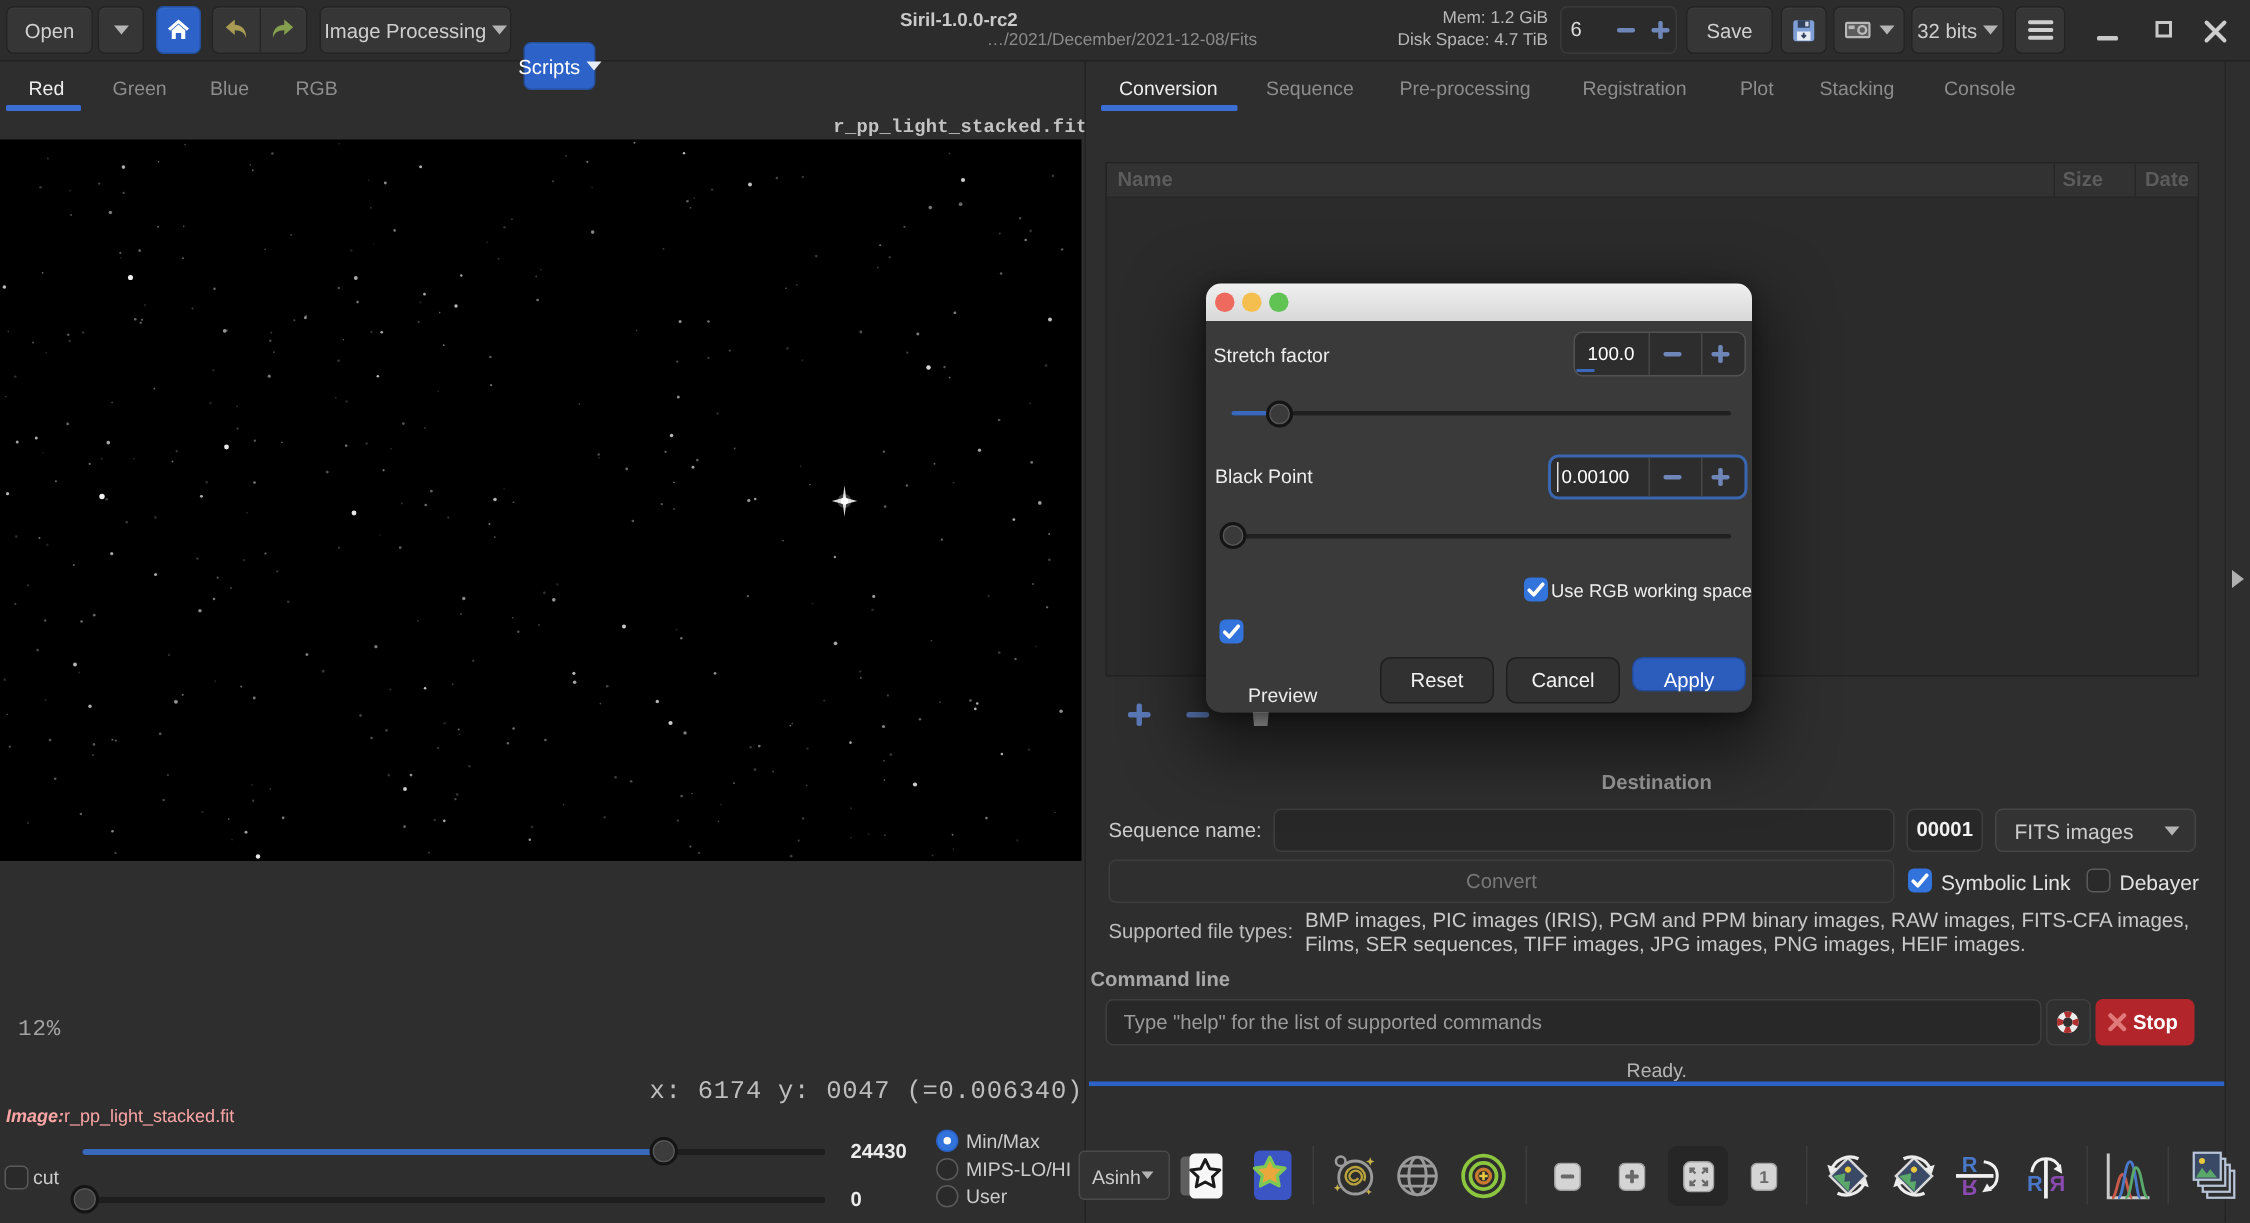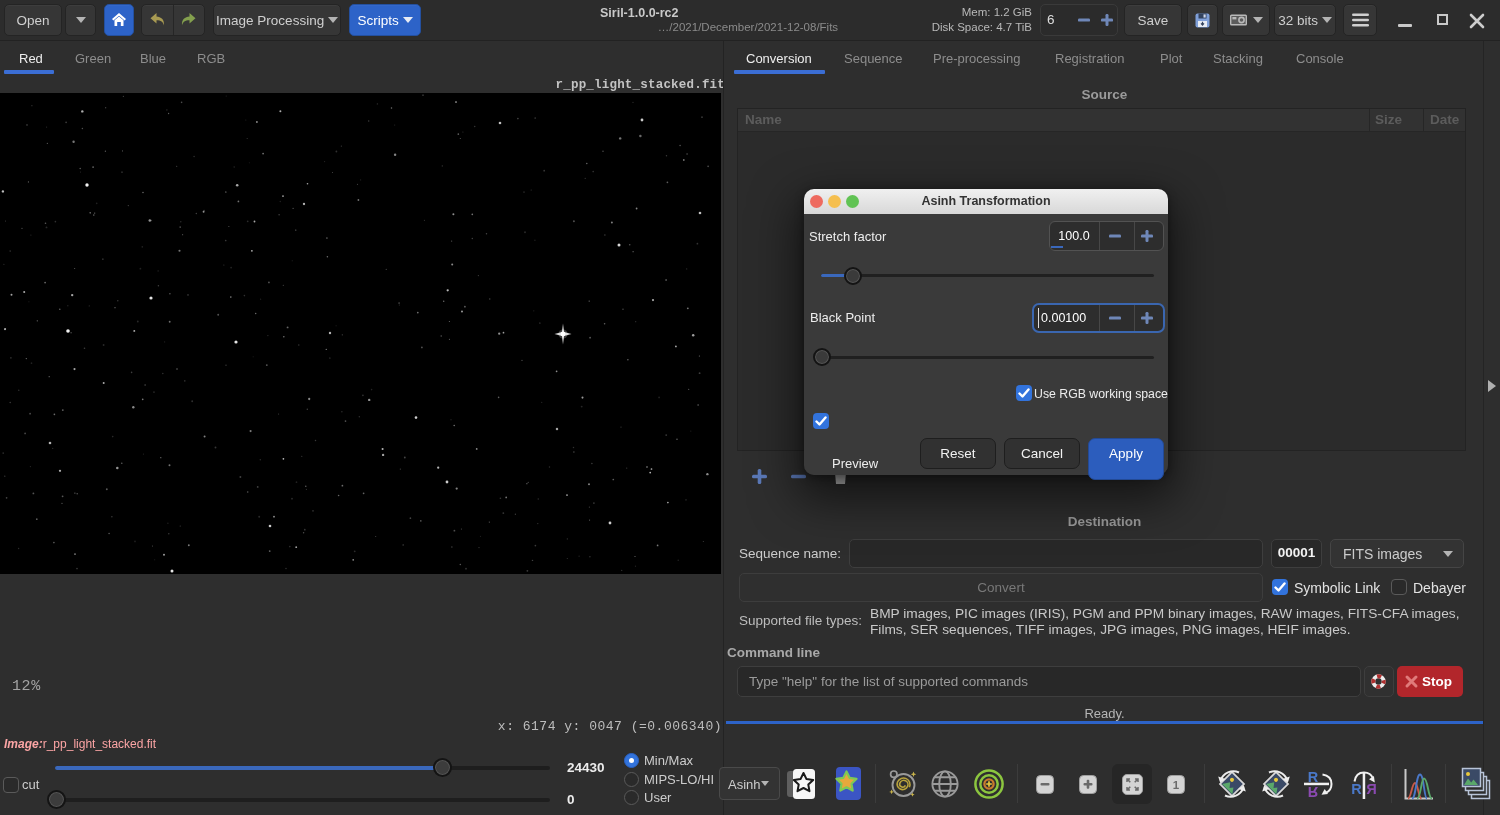--- a/index.html
+++ b/index.html
@@ -48,21 +48,21 @@
 </div>
 <div class="hbtn" style="left:141px;width:64px;"></div>
 <div class="sep" style="left:173px;top:5px;height:30px;background:#262626"></div>
 <svg class="abs" style="left:147px;top:10px" width="21" height="20" viewBox="0 0 21 20">
       <path d="M9.5 3 L3.5 8.2 L9.5 13.4 V10.2 C14 10.2 16.2 12 17 15.5 C17.6 9.5 14 6.8 9.5 6.5 Z" fill="#a89a52"></path>
     </svg>
 <svg class="abs" style="left:178px;top:10px" width="21" height="20" viewBox="0 0 21 20">
       <path d="M11.5 3 L17.5 8.2 L11.5 13.4 V10.2 C7 10.2 4.8 12 4 15.5 C3.4 9.5 7 6.8 11.5 6.5 Z" fill="#84a04e"></path>
     </svg>
 <div class="hbtn" style="left:213px;width:128px;">Image Processing&nbsp;<span class="carr"></span></div>
-<div class="hbtn blue" style="left:349px;width:72px;">Scripts&nbsp;<span class="carr w"></span></div>
+<div class="hbtn blue" style="left:349px;width:48px;margin-top:24px;">Scripts&nbsp;<span class="carr w"></span></div>
 
 <div class="abs" style="left:600px;top:6px;width:296px;color:#c9c9c9;font-size:12.5px;font-weight:bold;">Siril-1.0.0-rc2</div>
 <div class="abs" style="left:600px;top:21px;width:296px;text-align:center;color:#8b8b8b;font-size:11.5px;">…/2021/December/2021-12-08/Fits</div>
 
 <div class="abs" style="right:468px;top:6px;color:#b8b8b8;font-size:11.5px;text-align:right;">Mem: 1.2 GiB</div>
 <div class="abs" style="right:468px;top:21px;color:#b8b8b8;font-size:11.5px;text-align:right;">Disk Space: 4.7 TiB</div>
 
 <div class="abs" style="left:1040px;top:4px;width:78px;height:32px;background:#2b2b2b;border:1px solid #3a3a3a;border-radius:5px;"></div>
 <div class="abs" style="left:1047px;top:12px;color:#dddddd;font-size:13.5px;">6</div>
 <svg class="abs" style="left:1076px;top:12px" width="16" height="16" viewBox="0 0 16 16">
@@ -504,21 +504,21 @@
 <g>
           <circle cx="563" cy="241" r="2.4" fill="#fff"></circle>
           <circle cx="563" cy="241" r="4.6" fill="#fff" opacity="0.22"></circle>
           <path d="M563 230.5 L564.1 239 L571.5 241 L564.1 243 L563 251.5 L561.9 243 L554.5 241 L561.9 239 Z" fill="#fff" opacity="0.85"></path>
         </g>
 </svg>
 </div>
 <div class="sep" style="left:723px;top:41px;height:774px;background:#232323;"></div>
 
 <div class="abs mono" style="left:12px;top:678px;color:#a3a3a3;font-size:15px;letter-spacing:0.6px;">12%</div>
-<div class="abs mono" style="left:0px;top:719px;width:722px;text-align:right;color:#bdbdbd;font-size:13px;letter-spacing:0.5px;">x: 6174 y: 0047 (=0.006340)</div>
+<div class="abs mono" style="left:0px;top:719px;width:722px;text-align:right;color:#bdbdbd;font-size:17px;letter-spacing:0.5px;">x: 6174 y: 0047 (=0.006340)</div>
 <div class="abs" style="left:4px;top:737px;color:#fca5a5;font-size:12px;"><span style="font-weight:bold;font-style:italic;">Image:</span>r_pp_light_stacked.fit</div>
 
 <div class="ckb off" style="left:3px;top:777px;"></div>
 <div class="lbl" style="left:22px;top:777px;font-size:13px;">cut</div>
 
 <div class="strack" style="left:55px;top:766px;width:495px;"></div>
 <div class="sfill" style="left:55px;top:766px;width:388px;"></div>
 <div class="sthumb" style="left:433px;top:758px;"></div>
 <div class="lbl" style="left:567px;top:760px;font-weight:bold;color:#ececec;font-size:13.5px;">24430</div>
 
@@ -535,21 +535,20 @@
 
 <div class="tab on" style="left:746px;">Conversion</div>
 <div class="tab" style="left:844px;">Sequence</div>
 <div class="tab" style="left:933px;">Pre-processing</div>
 <div class="tab" style="left:1055px;">Registration</div>
 <div class="tab" style="left:1160px;">Plot</div>
 <div class="tab" style="left:1213px;">Stacking</div>
 <div class="tab" style="left:1296px;">Console</div>
 <div class="tabline" style="left:734px;width:91px;"></div>
 
-<div class="abs" style="left:726px;top:87px;width:757px;text-align:center;color:#9b9b9b;font-size:13.5px;font-weight:bold;">Source</div>
 
 <div class="abs" style="left:737px;top:108px;width:729px;height:343px;background:#2b2b2b;border:1px solid #232323;"></div>
 <div class="abs" style="left:738px;top:109px;width:727px;height:23px;background:#323232;border-bottom:1px solid #262626;"></div>
 <div class="abs" style="left:745px;top:112px;color:#5c5c5c;font-size:13.5px;font-weight:bold;">Name</div>
 <div class="abs" style="left:1375px;top:112px;color:#5c5c5c;font-size:13.5px;font-weight:bold;">Size</div>
 <div class="abs" style="left:1430px;top:112px;color:#5c5c5c;font-size:13.5px;font-weight:bold;">Date</div>
 <div class="sep" style="left:1369px;top:109px;height:23px;background:#262626"></div>
 <div class="sep" style="left:1423px;top:109px;height:23px;background:#262626"></div>
 
 <svg class="abs" style="left:751px;top:468px" width="17" height="17" viewBox="0 0 17 17">
@@ -732,21 +731,20 @@
 <path d="M6 21 l4-6.5 3.2 4 2.3-3 4.5 5.5 z" fill="#5aa86a"></path>
 </svg>
 </div>
 
 <div class="abs" style="left:804px;top:189px;width:364px;height:286px;border-radius:10px;box-shadow:0 18px 45px 8px rgba(0,0,0,.55),0 2px 10px rgba(0,0,0,.4);"></div>
 <div class="abs" style="left:804px;top:189px;width:364px;height:25px;background:linear-gradient(#f0f0f0,#d8d8d8);border-radius:10px 10px 0 0;"></div>
 <div class="abs" style="left:804px;top:214px;width:364px;height:261px;background:#3a3a3a;border-radius:0 0 10px 10px;"></div>
 <div class="abs" style="left:810px;top:195px;width:13px;height:13px;border-radius:50%;background:#ee6a5f;"></div>
 <div class="abs" style="left:828px;top:195px;width:13px;height:13px;border-radius:50%;background:#f5bf4f;"></div>
 <div class="abs" style="left:846px;top:195px;width:13px;height:13px;border-radius:50%;background:#61c354;"></div>
-<div class="abs" style="left:804px;top:194px;width:364px;text-align:center;color:#333333;font-size:12.5px;font-weight:bold;">Asinh Transformation</div>
 
 <div class="abs" style="left:809px;top:229px;color:#ededed;font-size:13px;">Stretch factor</div>
 
 <div class="abs" style="left:1049px;top:221px;width:115px;height:30px;background:#2d2d2d;border:1px solid #525252;border-radius:6px;"></div>
 <div class="abs" style="left:1049px;top:229px;width:50px;text-align:center;color:#fff;font-size:12.5px;">100.0</div>
 <div class="abs" style="left:1051px;top:246px;width:12px;height:2px;background:#3a68bc;"></div>
 <div class="sep" style="left:1099px;top:222px;height:28px;background:#474747"></div>
 <div class="sep" style="left:1134px;top:222px;height:28px;background:#474747"></div>
 <svg class="abs" style="left:1107px;top:228px" width="16" height="16" viewBox="0 0 16 16">
       <rect x="2" y="6.6" width="12" height="3" rx="1.2" fill="#6f87b8"></rect>
@@ -786,15 +784,15 @@
 <div class="abs" style="left:1034px;top:387px;color:#ededed;font-size:12.3px;">Use RGB working space</div>
 <div class="ckb" style="left:813px;top:413px;">
       <svg width="12" height="11" viewBox="0 0 12 11">
         <path d="M1.5 5.5 L4.5 8.5 L10.5 1.5" stroke="#fff" stroke-width="2.4" fill="none" stroke-linecap="round" stroke-linejoin="round"></path>
       </svg>
     </div>
 <div class="abs" style="left:832px;top:414px;color:#ededed;font-size:13px;margin-top:42px;">Preview</div>
 
 <div class="abs" style="left:920px;top:438px;width:76px;height:31px;background:#313131;border:1px solid #1e1e1e;border-radius:7px;text-align:center;line-height:29px;color:#f2f2f2;font-size:13.5px;">Reset</div>
 <div class="abs" style="left:1004px;top:438px;width:76px;height:31px;background:#313131;border:1px solid #1e1e1e;border-radius:7px;text-align:center;line-height:29px;color:#f2f2f2;font-size:13.5px;">Cancel</div>
-<div class="abs" style="left:1088px;top:438px;width:76px;height:42px;background:#2c5dbd;border:1px solid #234a96;border-radius:7px;text-align:center;line-height:29px;color:#fff;font-size:13.5px;">Apply</div>
+<div class="abs" style="left:1088px;top:438px;width:76px;height:23px;background:#2c5dbd;border:1px solid #234a96;border-radius:7px;text-align:center;line-height:29px;color:#fff;font-size:13.5px;">Apply</div>
 
 </div>
 
 </body></html>

